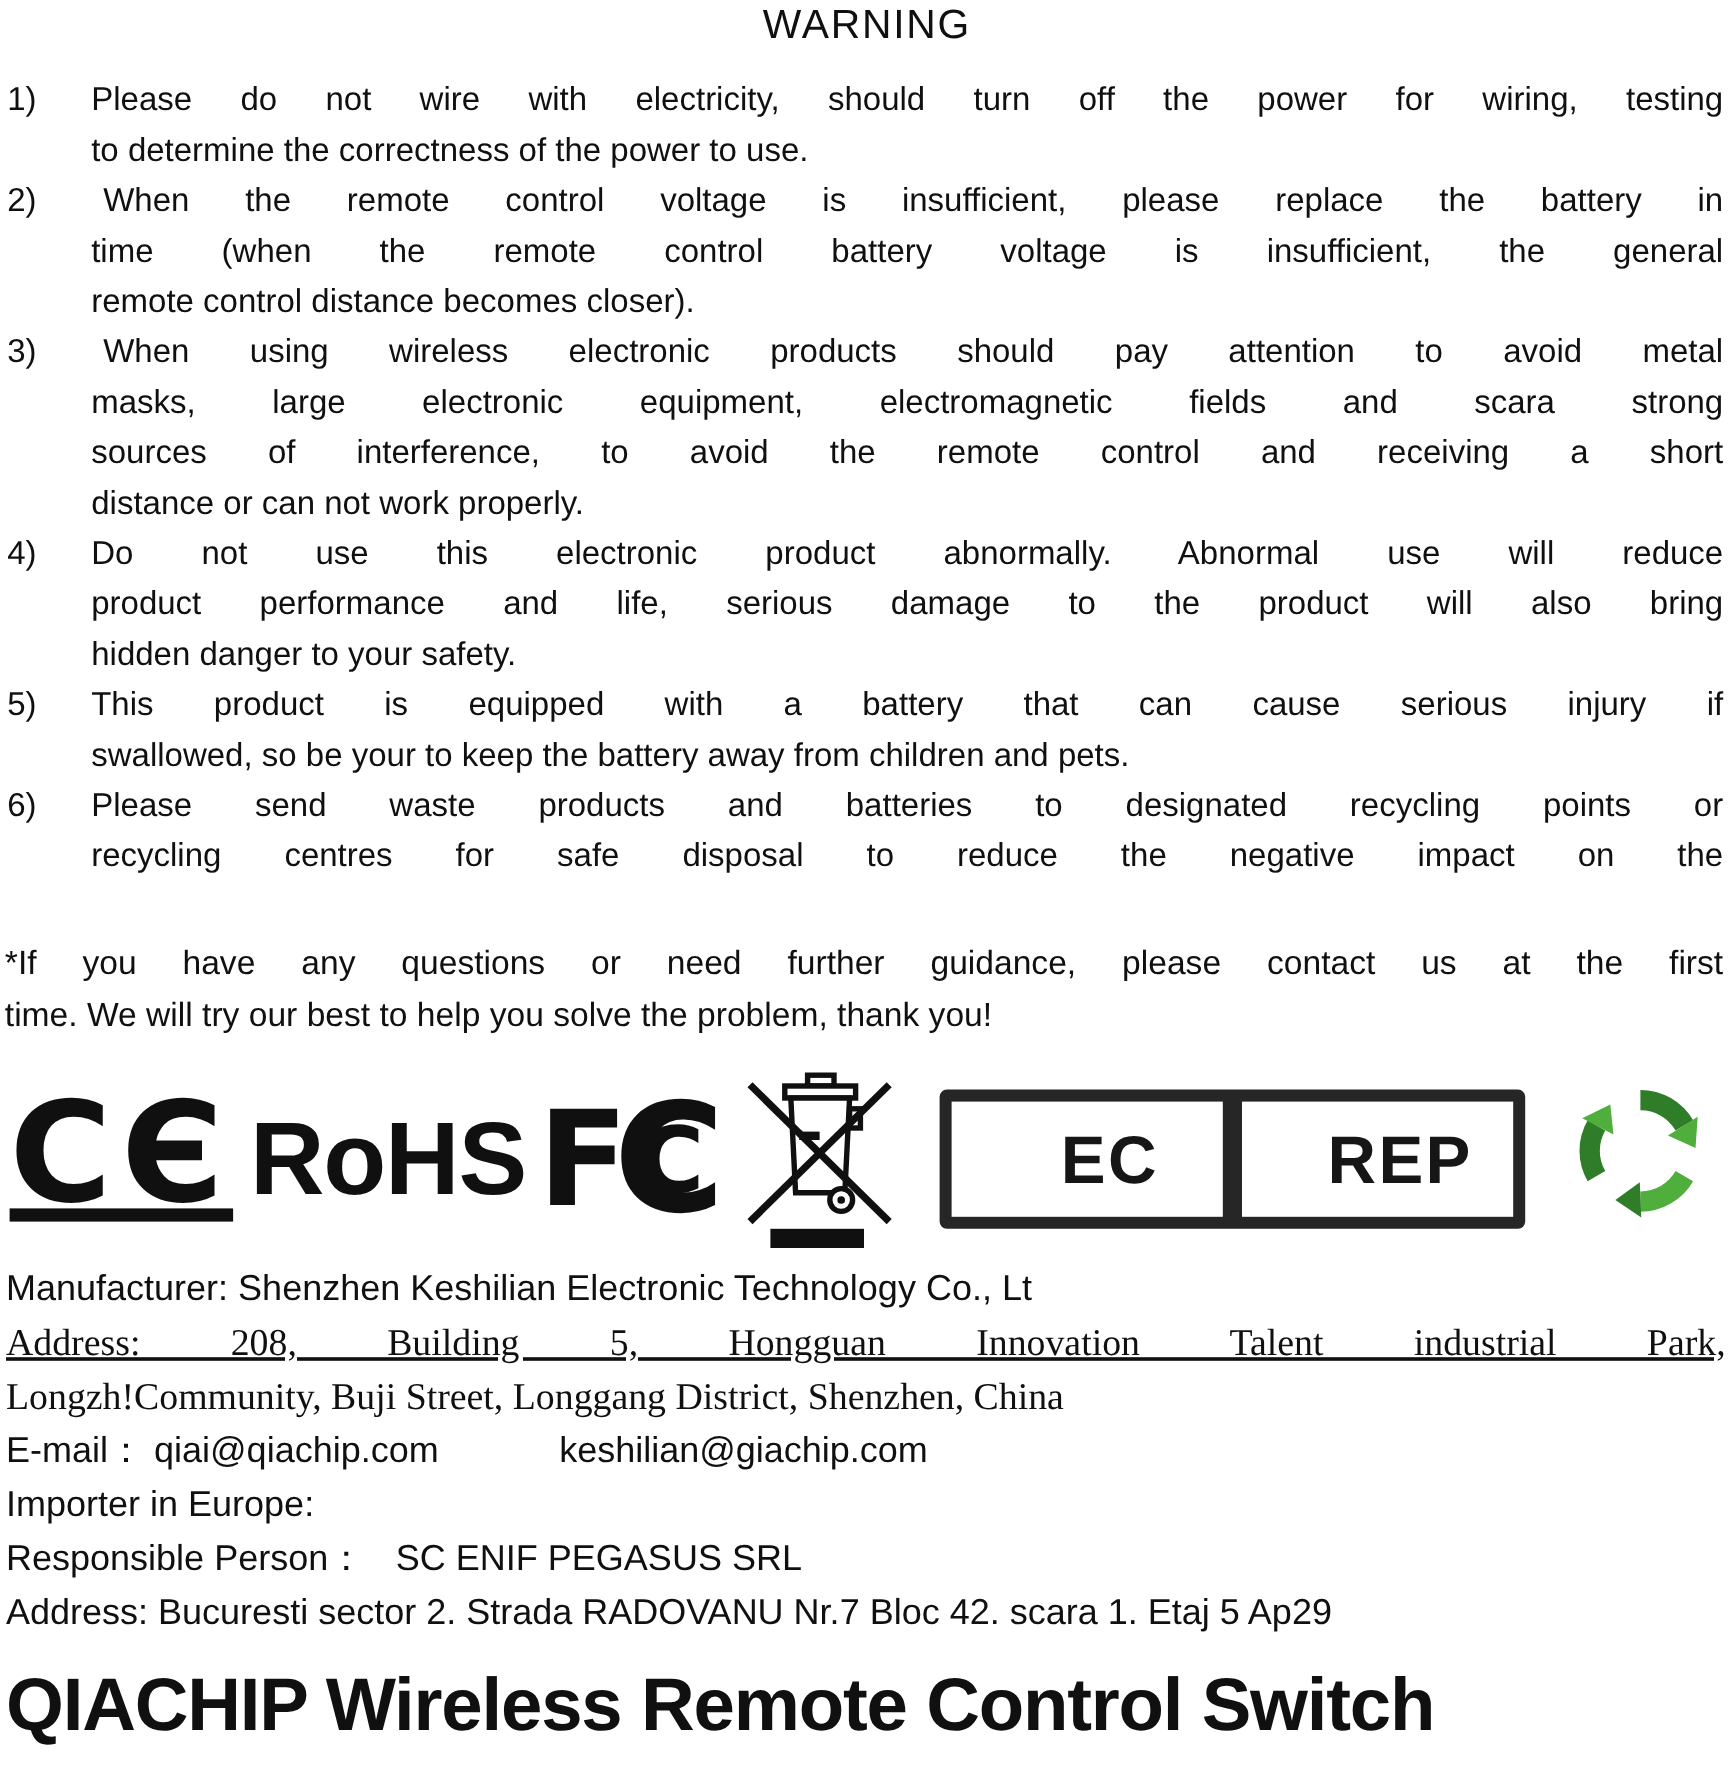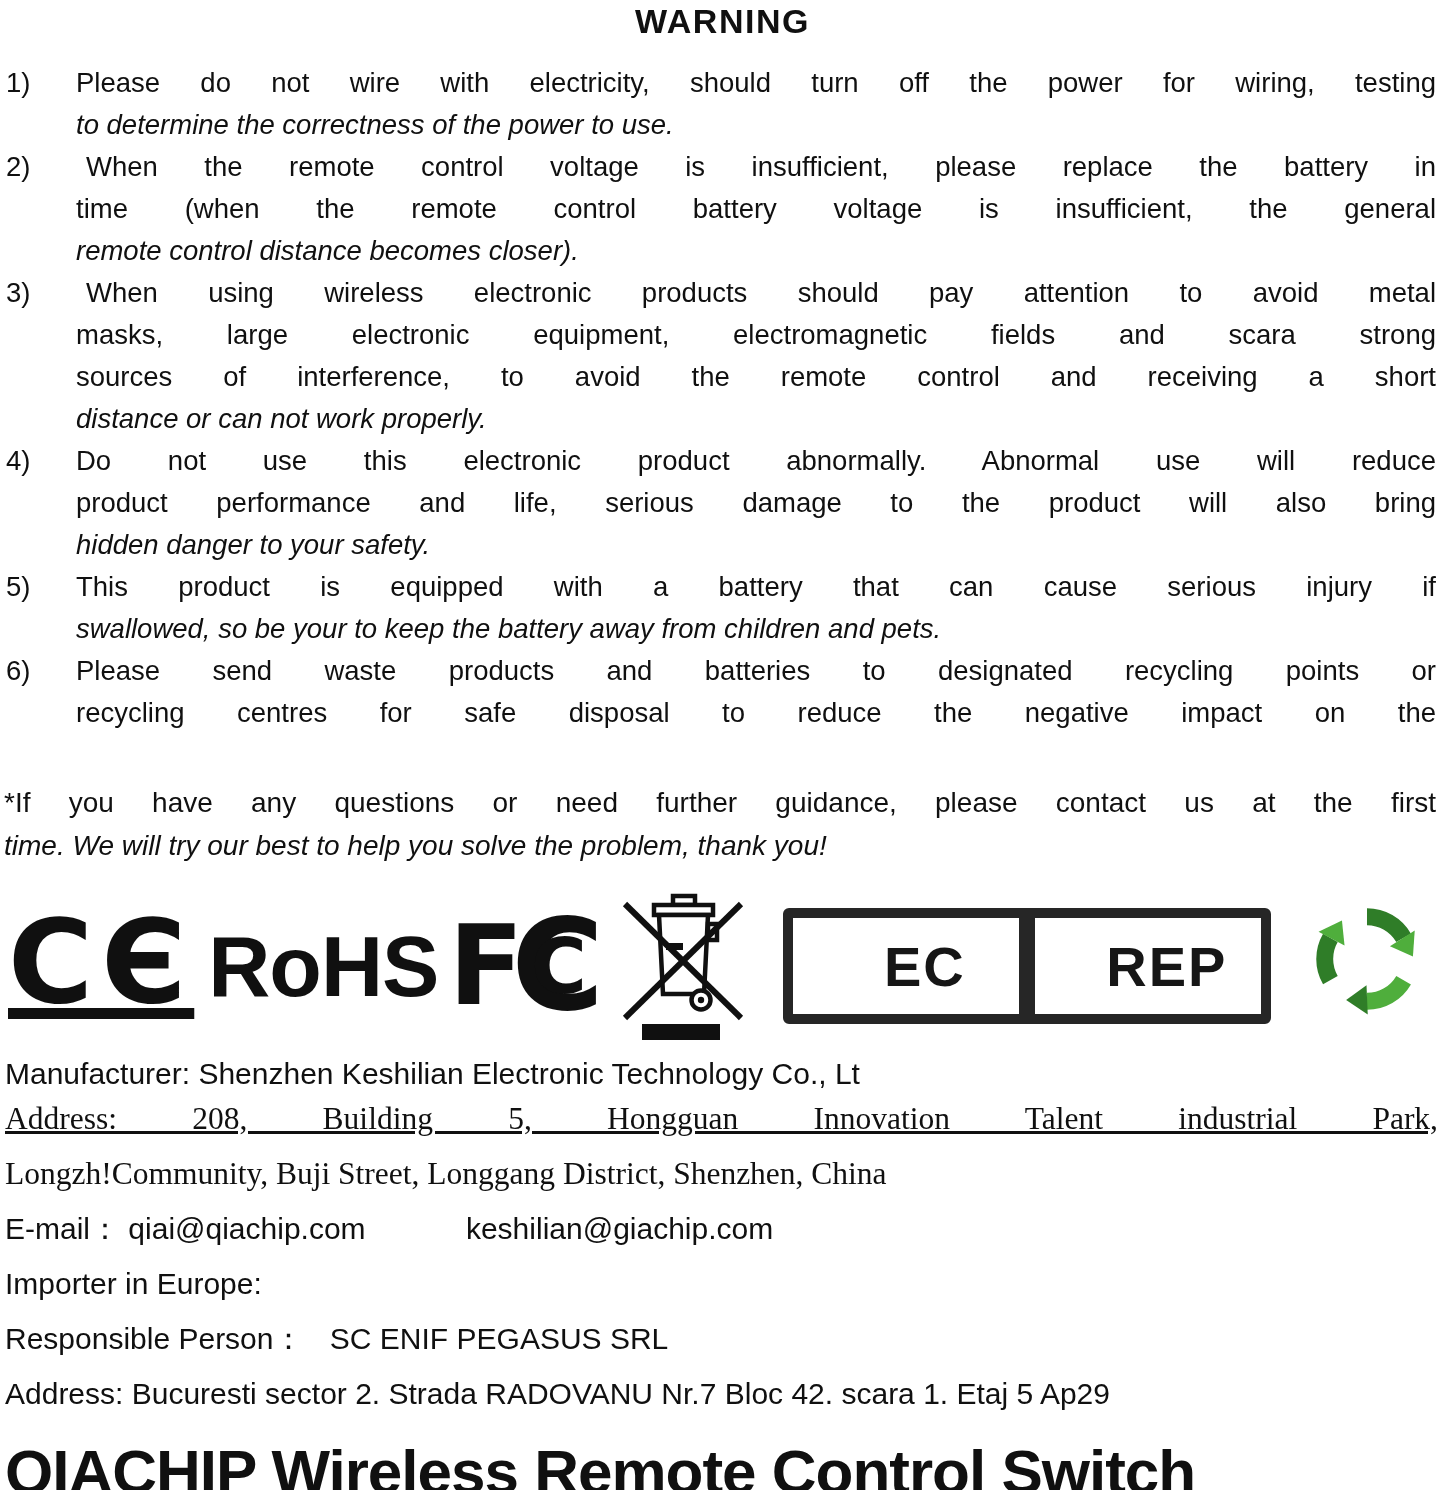--- a/index.html
+++ b/index.html
@@ -7,31 +7,31 @@
     width: 1445px; height: 1490px;
     background: #ffffff; color: #101010;
     font-family: "Liberation Sans", sans-serif;
     overflow: hidden;
   }
 
   
   .warning-title {
     padding-top: 2px;
     text-align: center;
-    font-size: 34px; font-weight: bold;
+    font-size: 34px; font-weight: normal;
     letter-spacing: 1.5px;
     line-height: 38px;
   }
 
   
   .wlist { margin-top: 22px; font-size: 27.5px; line-height: 42px; }
   .witem { position: relative; padding-left: 76px; padding-right: 9px; }
   .wnum  { position: absolute; left: 6px; top: 0; }
   .wline { text-align: justify; text-align-last: justify; }
-  .wline.last { text-align-last: left; font-style: italic; }
+  .wline.last { text-align-last: left; }
   .wline.sp { text-indent: 10px; }
 
   
   .note { margin: 47px 9px 0 4px; font-size: 28px; line-height: 43px; }
 
   
   .logos { margin: 24px 0 0 8px; height: 150px; display: flex; align-items: center; }
   .ce {
     font-family: "DejaVu Sans", sans-serif;
     font-size: 116px; font-weight: bold; line-height: 1;
@@ -54,21 +54,21 @@
   .ecrep-cell {
     background: #ffffff; width: 188px;
     display: flex; align-items: center; justify-content: center;
     font-size: 56px; font-weight: bold; letter-spacing: 2px; color: #161616; padding-left: 38px;
   }
   .ecrep-cell + .ecrep-cell { margin-left: 16px; }
   .recycle { margin-left: 38px; margin-top: -14px; }
 
   
   .mfr { margin: 10px 7px 0 5px; font-size: 30px; line-height: 45px; }
-  .mfr-line { white-space: nowrap; margin-top: 10px; }
+  .mfr-line { white-space: nowrap; }
   .serif { font-family: "Liberation Serif", serif; font-size: 31.5px; }
   .jfull { text-align: justify; text-align-last: justify; white-space: normal; text-decoration: underline; }
   .email-gap { margin-left: 92px; }
 
   
   .footer-title {
     margin: 26px 0 0 5px;
     font-size: 62px; font-weight: bold; line-height: 60px;
     letter-spacing: -1px; white-space: nowrap;
   }

